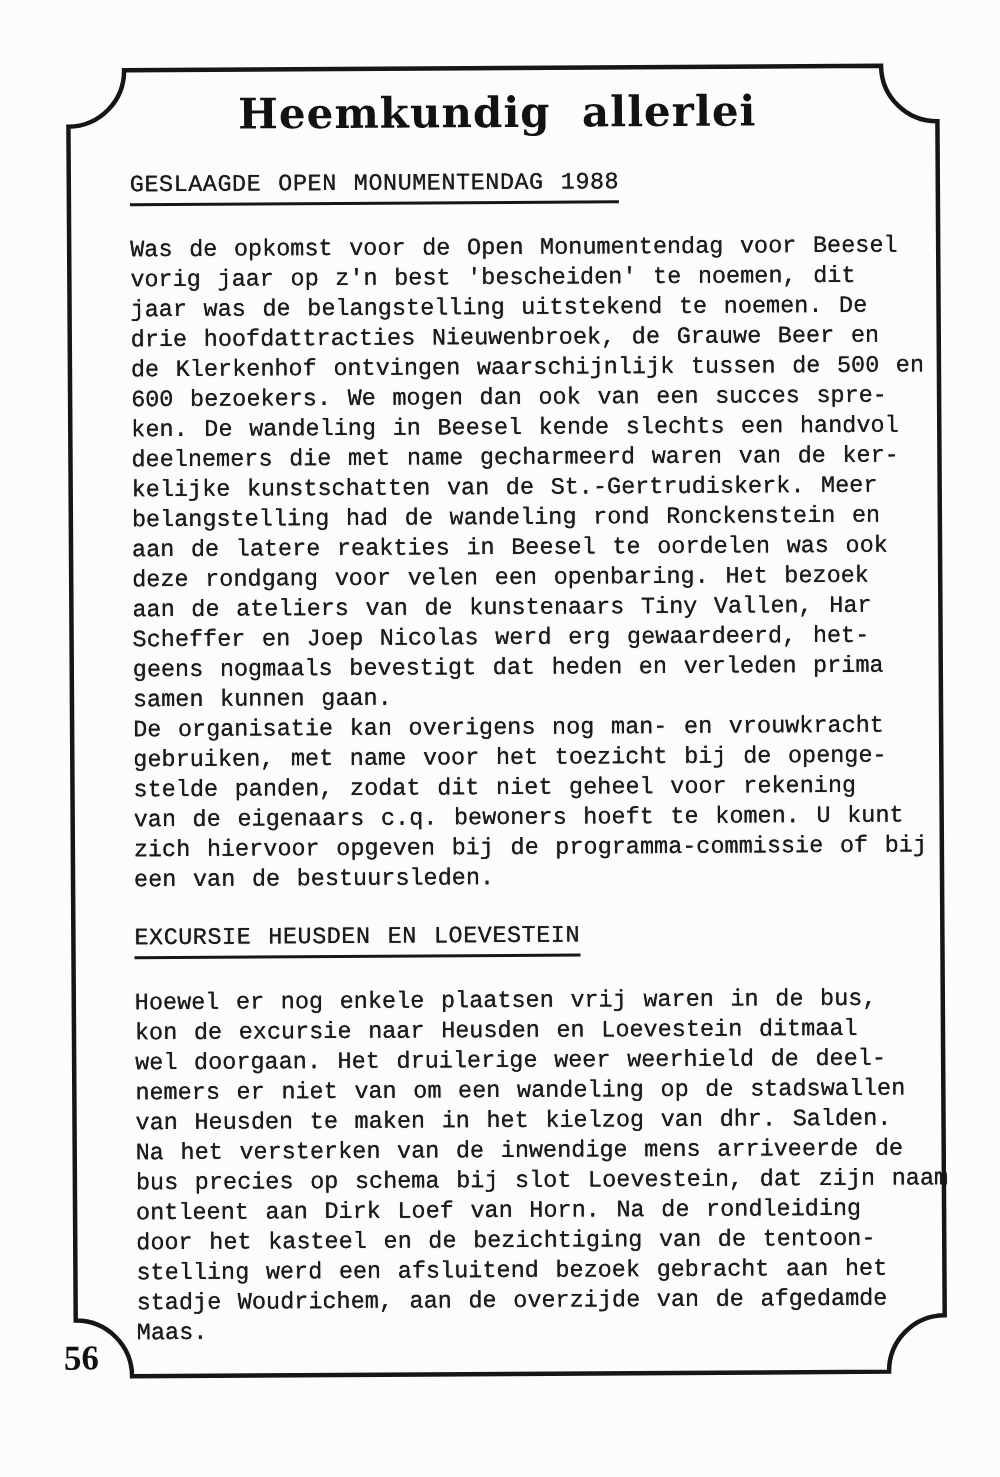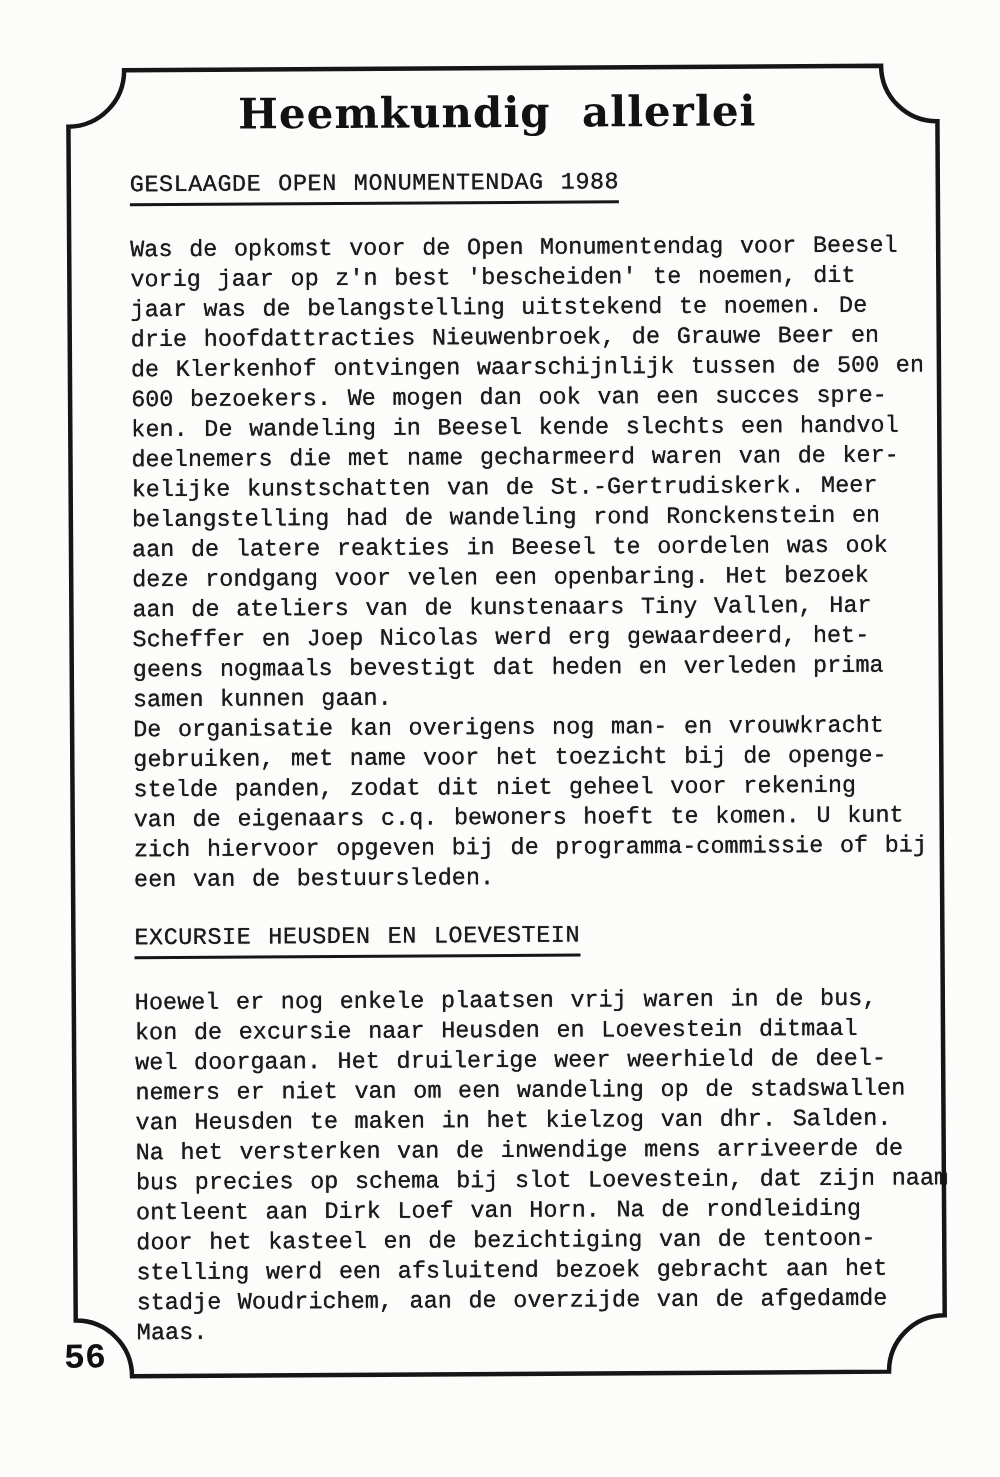--- a/index.html
+++ b/index.html
@@ -71,21 +71,21 @@
     line-height: 30px;
     font-size: 23.5px;
     word-spacing: 2.5px;
     white-space: pre;
     text-shadow: 0 0 0.7px rgba(10,10,10,0.9);
   }
   .page-number {
     position: absolute;
     left: 60px;
     top: 1336px;
-    font-family: Liberation Mono, monospace;
+    font-family: Liberation Serif, serif;
     font-weight: bold;
     font-size: 35px;
     color: #101010;
   }
 </style>
 </head>
 <body style="background: rgb(252, 252, 251);">
 
 <div class="sheet">
 

